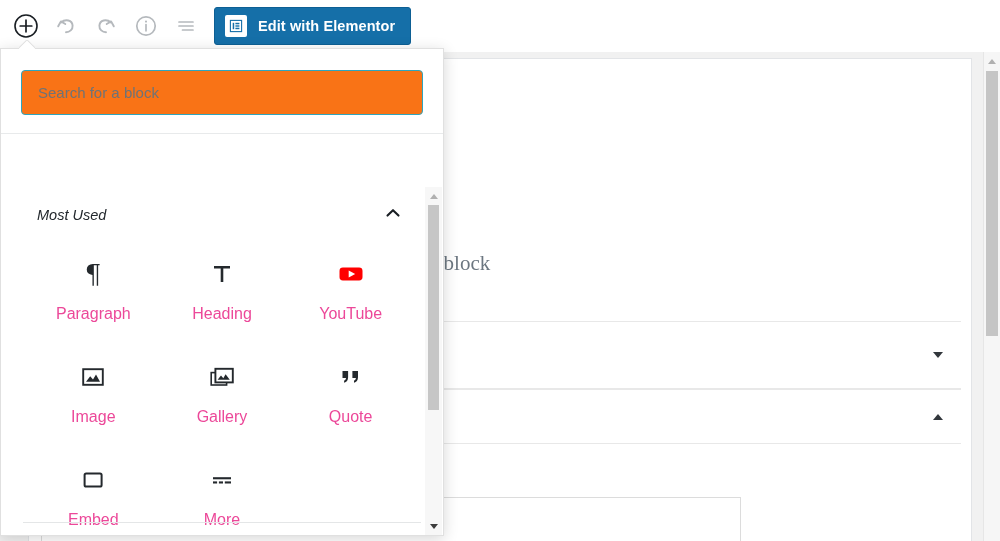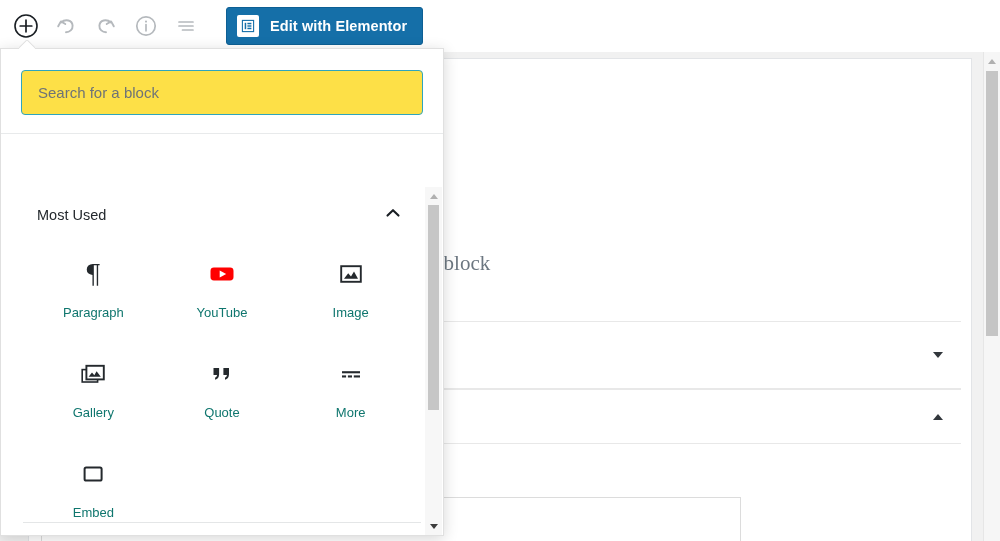--- a/index.html
+++ b/index.html
@@ -36,21 +36,21 @@
     background: transparent;
     border: none;
     padding: 0;
     cursor: pointer;
     flex: 0 0 auto;
   }
   .tb-btn.first { margin-left: 6px; }
   .tb-icon { display: block; }
 
   .elementor-btn {
-    margin-left: 20px;
+    margin-left: 8px;
     height: 38px;
     background: #156fa8;
     border: 1px solid #0d5f94;
     border-radius: 3px;
     display: flex;
     align-items: center;
     padding: 0 15px 0 10px;
     cursor: pointer;
     box-sizing: border-box;
   }
@@ -212,21 +212,21 @@
     width: 100%;
     height: 45px;
     box-sizing: border-box;
     border: 1px solid #2fa5bd;
     border-radius: 4px;
     padding: 0 16px;
     font-family: "Liberation Sans", "DejaVu Sans", sans-serif;
     font-size: 15px;
     color: #32373c;
     outline: none;
-    background: #fde047;
+    background: #f97316;
   }
   .search-input::placeholder {
     color: #6e7377;
     opacity: 1;
   }
 
   .panel-divider {
     height: 1px;
     background: #e8eaeb;
     margin: 0 0 0 0;
@@ -249,20 +249,21 @@
     cursor: pointer;
     background: transparent;
     border: none;
     width: 100%;
     box-sizing: border-box;
   }
   .section-title {
     font-size: 14.5px;
     color: #23282d;
     font-weight: normal;
+    font-style: italic;
   }
 
   .block-grid {
     display: grid;
     grid-template-columns: repeat(3, 1fr);
     padding: 8px 28px 0 28px;
     row-gap: 20px;
   }
   .block-item {
     display: flex;
@@ -276,22 +277,22 @@
     border-radius: 3px;
   }
   .block-icon {
     height: 34px;
     display: flex;
     align-items: center;
     justify-content: center;
     margin-bottom: 15px;
   }
   .block-label {
-    font-size: 13px;
-    color: #0f766e;
+    font-size: 16px;
+    color: #ec4899;
     line-height: 1;
     text-align: center;
   }
 
   
   .inner-scrollbar {
     position: absolute;
     right: 1px;
     top: 138px;
     width: 17px;
@@ -431,20 +432,28 @@
 
       <button class="block-item">
         <span class="block-icon">
           <svg width="30" height="30" viewBox="0 0 30 30">
             <text x="15" y="24" text-anchor="middle" font-family="'DejaVu Serif',serif" font-size="26" fill="#24292d">¶</text>
           </svg>
         </span>
         <span class="block-label">Paragraph</span>
       </button>
 
+      <button class="block-item">
+        <span class="block-icon">
+          <svg width="30" height="30" viewBox="0 0 30 30">
+            <path d="M7 8.2 H23 M15 8.2 V23" stroke="#24292d" stroke-width="2.6" stroke-linecap="butt"></path>
+          </svg>
+        </span>
+        <span class="block-label">Heading</span>
+      </button>
 
       <button class="block-item">
         <span class="block-icon">
           <svg width="32" height="32" viewBox="0 0 32 32">
             <rect x="4.5" y="9.5" width="23" height="13" rx="3.4" ry="3.4" fill="#ff0000"></rect>
             <path d="M13.7 12.6 L20.2 16 L13.7 19.4 Z" fill="#ffffff"></path>
           </svg>
         </span>
         <span class="block-label">YouTube</span>
       </button>
@@ -472,43 +481,43 @@
       </button>
 
       <button class="block-item">
         <span class="block-icon">
           <svg width="30" height="30" viewBox="0 0 30 30">
             <path d="M6.5 9 h5.6 v6.2 c0 3 -1.5 4.8 -4 5.6 v-2.3 c1.3 -.5 1.9 -1.4 1.9 -2.6 H6.5 Z" fill="#24292d"></path>
             <path d="M16.4 9 h5.6 v6.2 c0 3 -1.5 4.8 -4 5.6 v-2.3 c1.3 -.5 1.9 -1.4 1.9 -2.6 h-3.5 Z" fill="#24292d"></path>
           </svg>
         </span>
         <span class="block-label">Quote</span>
+      </button>
+
+      <button class="block-item">
+        <span class="block-icon">
+          <svg width="30" height="30" viewBox="0 0 30 30">
+            <rect x="6.6" y="8.4" width="17" height="13.2" rx="1.6" ry="1.6" fill="none" stroke="#24292d" stroke-width="2"></rect>
+          </svg>
+        </span>
+        <span class="block-label">Embed</span>
       </button>
 
       <button class="block-item">
         <span class="block-icon">
           <svg width="30" height="30" viewBox="0 0 30 30">
             <rect x="6" y="12.2" width="18" height="2.1" fill="#24292d"></rect>
             <rect x="6" y="16.4" width="4.1" height="2.1" fill="#24292d"></rect>
             <rect x="11.9" y="16.4" width="4.1" height="2.1" fill="#24292d"></rect>
             <rect x="17.8" y="16.4" width="6.2" height="2.1" fill="#24292d"></rect>
           </svg>
         </span>
         <span class="block-label">More</span>
       </button>
 
-      <button class="block-item">
-        <span class="block-icon">
-          <svg width="30" height="30" viewBox="0 0 30 30">
-            <rect x="6.6" y="8.4" width="17" height="13.2" rx="1.6" ry="1.6" fill="none" stroke="#24292d" stroke-width="2"></rect>
-          </svg>
-        </span>
-        <span class="block-label">Embed</span>
-      </button>
-
     </div>
   </div>
 
   <div class="inserter-footline"></div>
 
   <div class="inner-scrollbar">
     <div class="isb-arrow-top">
       <span class="sb-tri-up"></span>
     </div>
     <div class="isb-thumb"></div>

